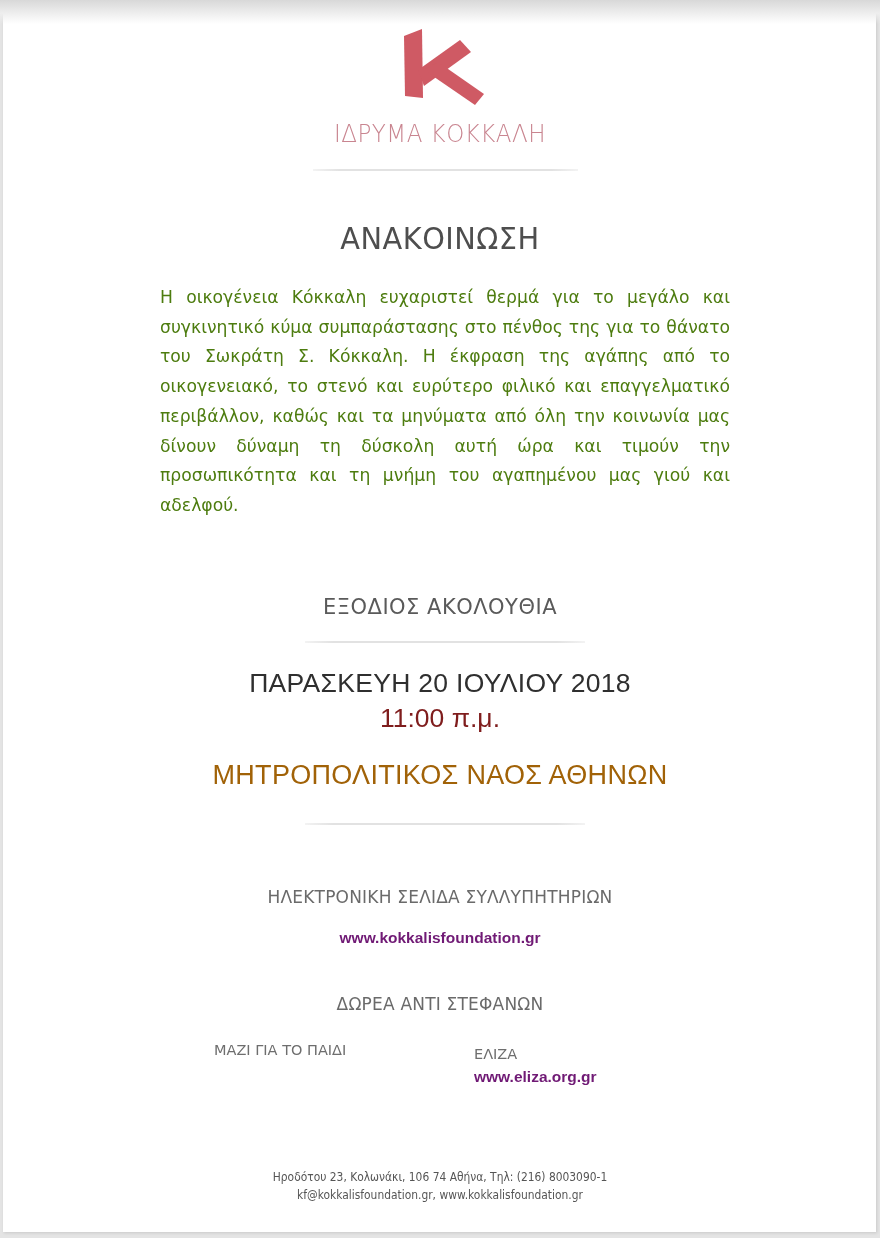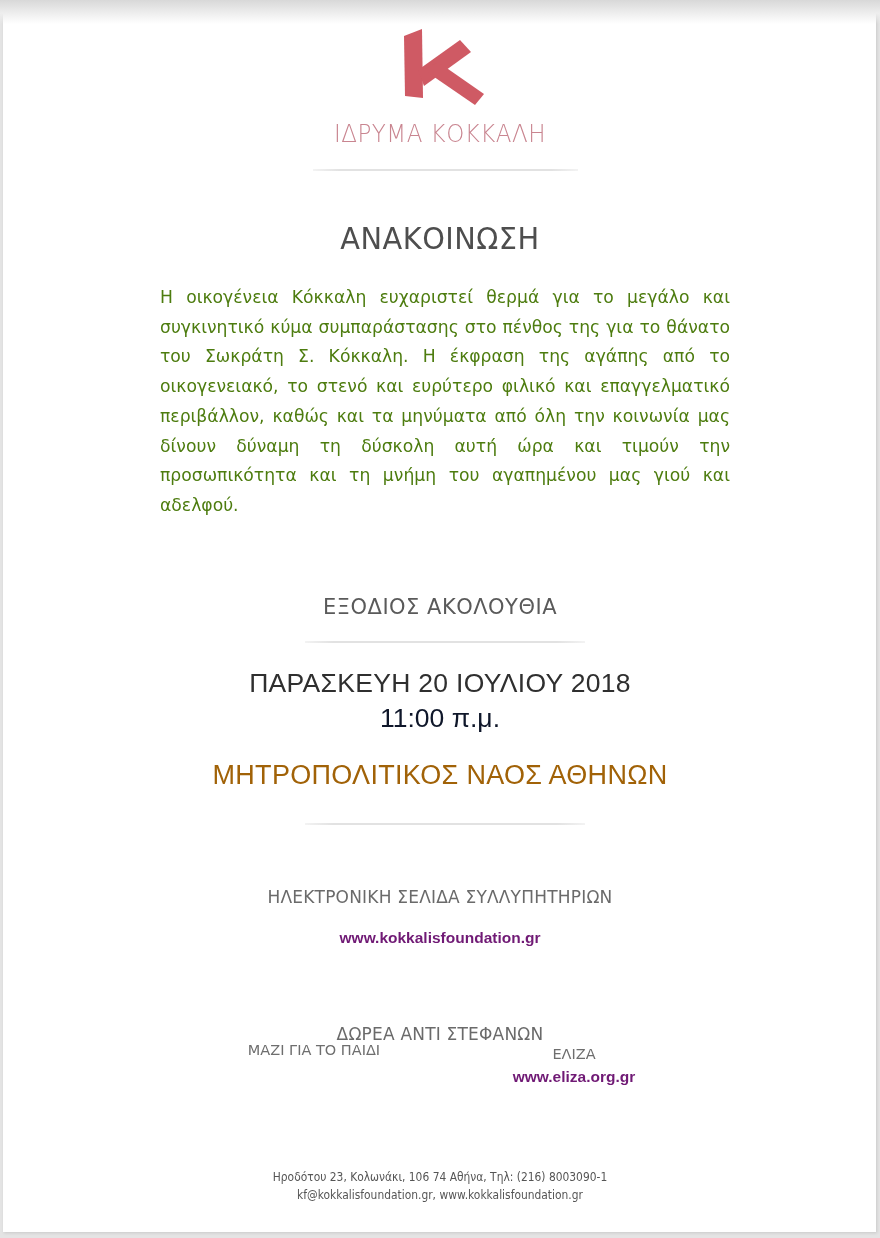--- a/index.html
+++ b/index.html
@@ -91,21 +91,21 @@
     top: 668px;
     font-family: "Liberation Sans", sans-serif;
     font-size: 26.5px;
     color: #2f2f2f;
     letter-spacing: 0.3px;
   }
   .time-line {
     top: 703px;
     font-family: "Liberation Sans", sans-serif;
     font-size: 26.5px;
-    color: #0f172a;
+    color: #7f1d1d;
   }
   .venue-line {
     top: 760px;
     font-family: "Liberation Sans", sans-serif;
     font-size: 27px;
     color: #a16207;
     letter-spacing: 0.3px;
   }
   .small-heading {
     font-family: "DejaVu Sans", sans-serif;
@@ -116,24 +116,24 @@
   }
   .condolence-title { top: 887px; }
   .link-bold {
     font-family: "Liberation Sans", sans-serif;
     font-weight: bold;
     font-size: 15.5px;
     color: #701a75;
     text-decoration: none;
   }
   .condolence-link { top: 929px; }
-  .donation-title { top: 1024px; }
+  .donation-title { top: 994px; }
   .charity {
     position: absolute;
-    text-align: center;
+    text-align: left;
     white-space: nowrap;
   }
   .charity-name {
     display: block;
     font-family: "DejaVu Sans", sans-serif;
     font-size: 14.5px;
     color: #6e6e6e;
     line-height: 20px;
   }
   .charity-link {

